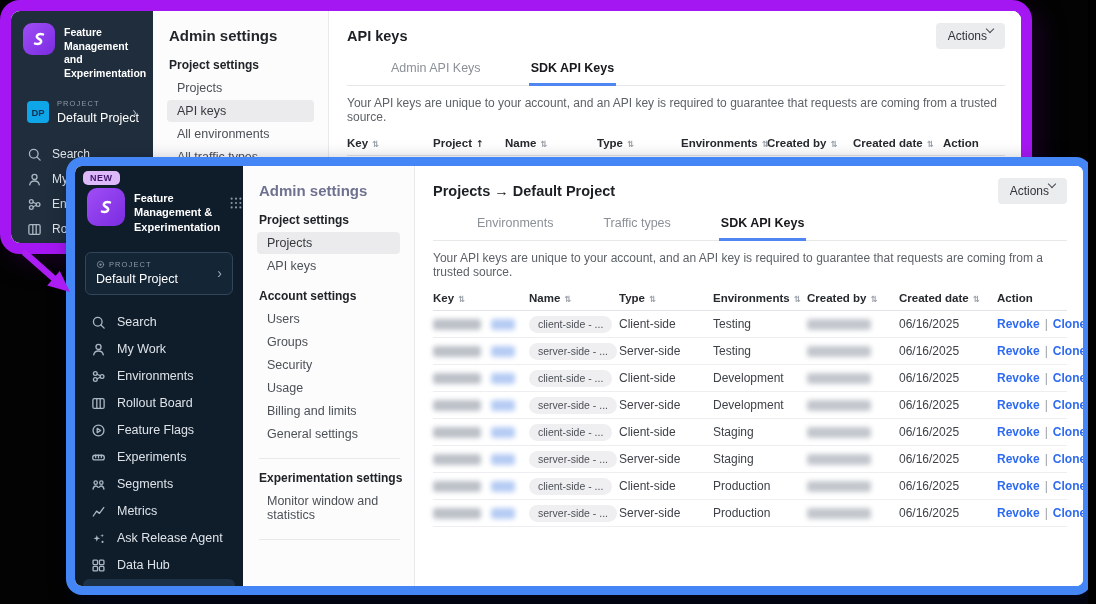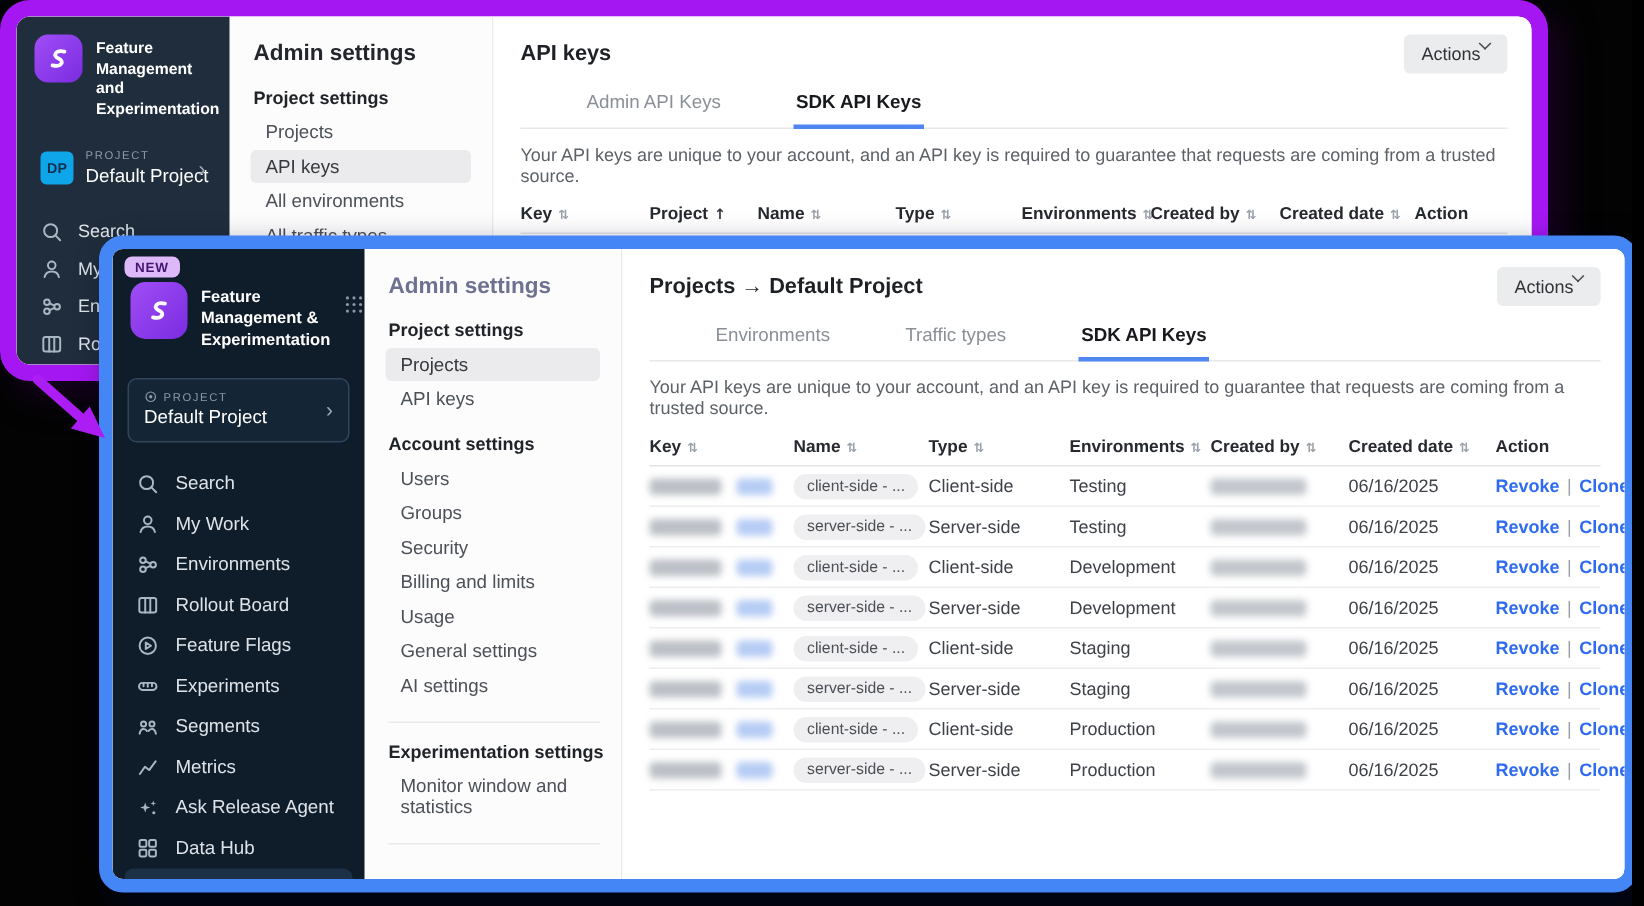--- a/index.html
+++ b/index.html
@@ -395,24 +395,23 @@
       <aside class="menu">
         <h2>Admin settings</h2>
         <div id="front-menu-groups">
             <h3>Project settings</h3>
             <div class="mi sel">Projects</div>
             <div class="mi">API keys</div>
             <h3>Account settings</h3>
             <div class="mi">Users</div>
             <div class="mi">Groups</div>
             <div class="mi">Security</div>
+            <div class="mi">Usage</div>
             <div class="mi">Billing and limits</div>
-            <div class="mi">Usage</div>
             <div class="mi">General settings</div>
-            <div class="mi">AI settings</div>
             <div class="divider"></div>
             <h3>Experimentation settings</h3>
             <div class="mi">Monitor window and statistics</div>
             <div class="divider"></div>
           </div>
       </aside>
 
       <main class="content">
         <div class="chead">
           <h1>Projects → Default Project</h1>

